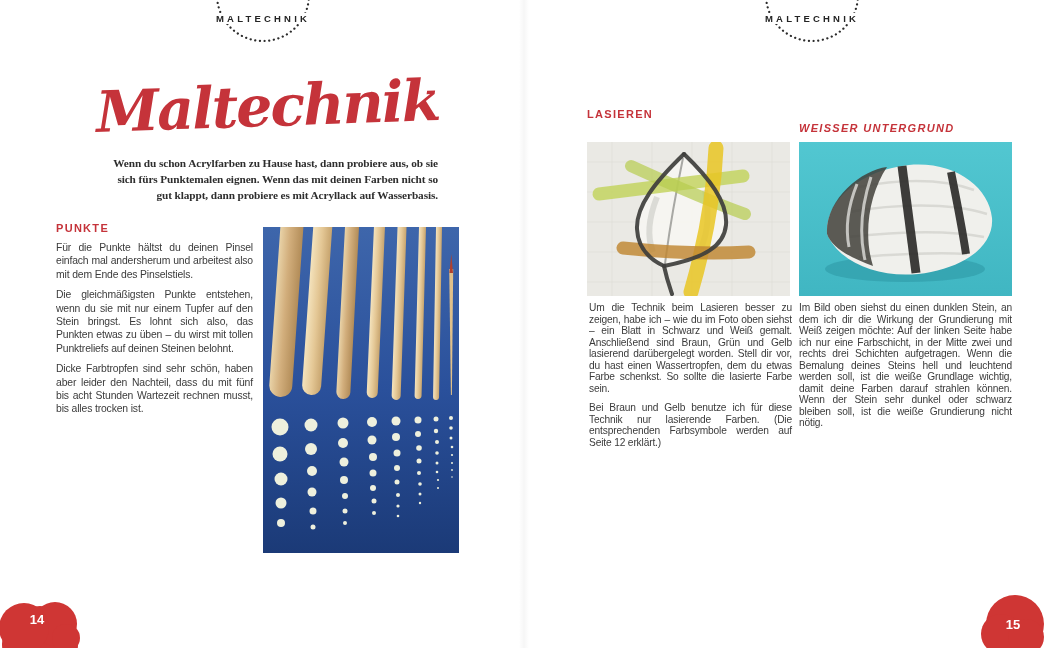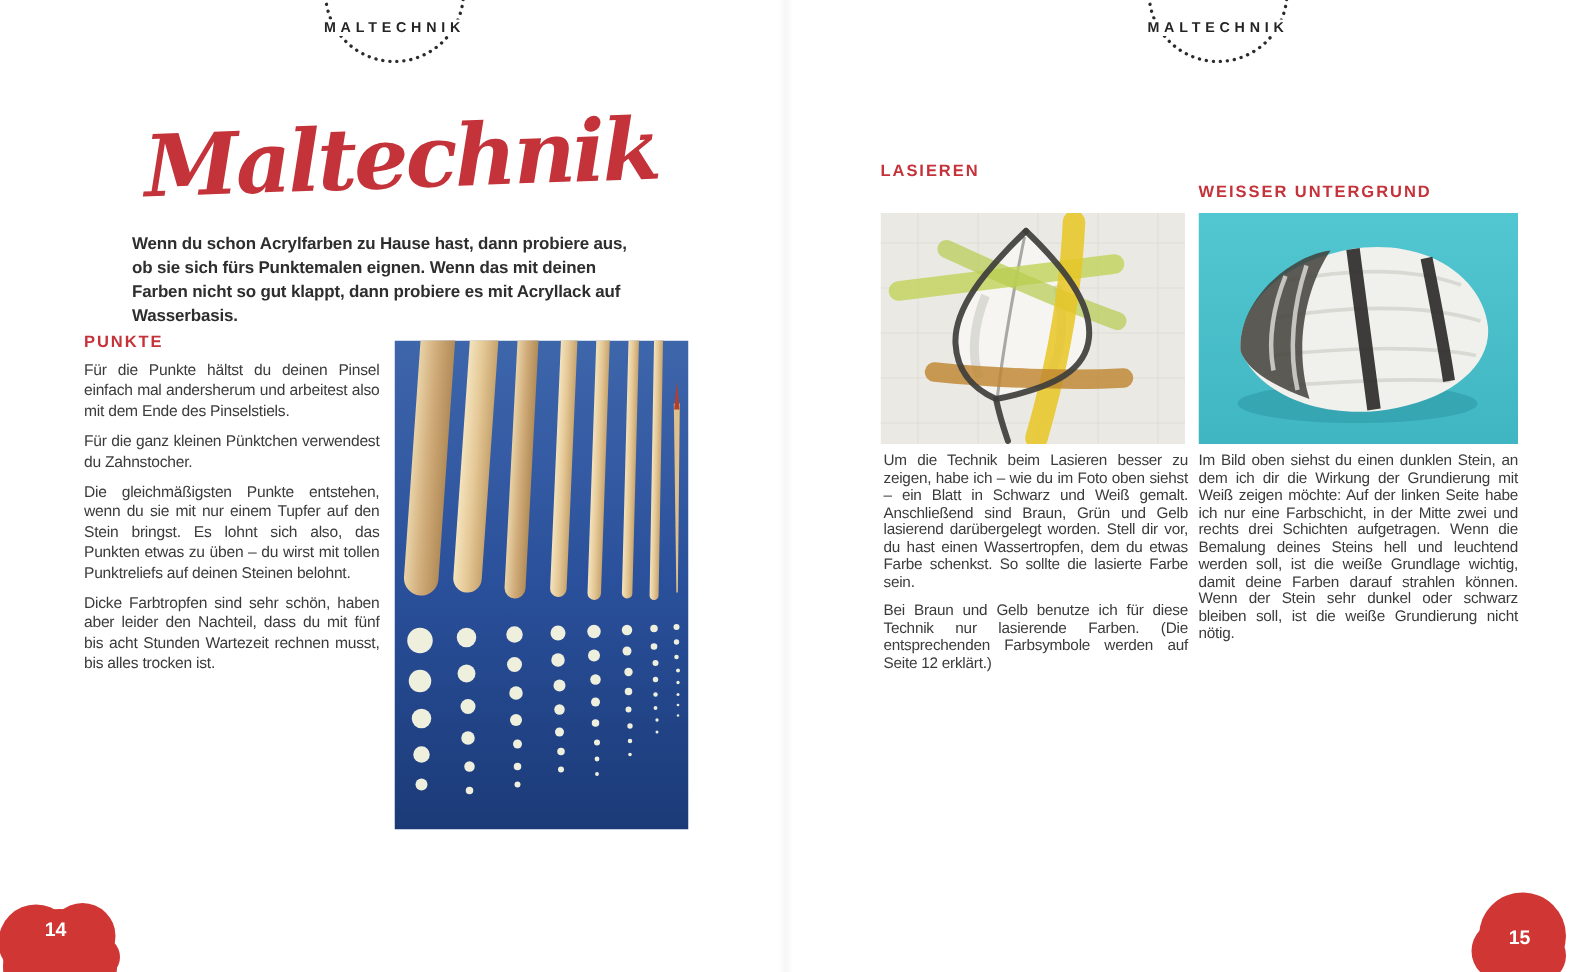--- a/index.html
+++ b/index.html
@@ -12,22 +12,22 @@
   .runhead{position:absolute;top:0;width:124px;height:52px;}
   .runhead svg{position:absolute;left:0;top:0;}
   .runhead .word{position:absolute;left:0;right:0;top:13px;text-align:center;
     font-size:9.5px;font-weight:bold;letter-spacing:3.2px;color:#242424;}
   .runhead .word span{background:#fff;padding:0 3px;}
 
   
   .script-title{position:absolute;left:95px;top:72px;width:345px;text-align:center;
     font-family:"DejaVu Serif",serif;font-style:italic;font-weight:bold;
     font-size:57px;color:#c5333a;transform:rotate(-2deg);letter-spacing:-2px;}
-  .intro{position:absolute;left:88px;top:155px;width:330px;text-align:left;
-    font-weight:bold;font-size:11.3px;line-height:16px;color:#2e2e2e;letter-spacing:-0.1px;}
+  .intro{position:absolute;left:108px;top:155px;width:330px;text-align:right;
+    font-weight:bold;font-size:11.3px;line-height:16px;color:#2e2e2e;letter-spacing:-0.1px;font-family:Liberation Serif, serif;}
   .sec-head{position:absolute;font-size:11px;font-weight:bold;letter-spacing:1.3px;color:#c5333a;}
   .col{position:absolute;text-align:justify;letter-spacing:-0.15px;}
   .col p{margin:0 0 7px 0;}
   .col-left{left:56px;top:241px;width:197px;font-size:10.4px;line-height:13.4px;}
   .col-right{font-size:10.2px;line-height:11.5px;}
   .col-right p{margin:0 0 8px 0;}
   .photo{position:absolute;display:block;}
 
   
   .blob{position:absolute;bottom:0;}
@@ -53,21 +53,20 @@
     <div class="word"><span>MALTECHNIK</span></div>
   </div>
 
   <div class="script-title">Maltechnik</div>
   <div class="intro">Wenn du schon Acrylfarben zu Hause hast, dann probiere aus, ob sie sich fürs Punktemalen eignen. Wenn das mit deinen Farben nicht so gut klappt, dann probiere es mit Acryllack auf Wasserbasis.</div>
 
   <div class="sec-head" style="left:56px;top:222px;">PUNKTE</div>
 
   <div class="col col-left">
     <p>Für die Punkte hältst du deinen Pinsel einfach mal andersherum und arbeitest also mit dem Ende des Pinselstiels.</p>
-    <p>Für die ganz kleinen Pünktchen verwendest du Zahnstocher.</p>
     <p>Die gleichmäßigsten Punkte entstehen, wenn du sie mit nur einem Tupfer auf den Stein bringst. Es lohnt sich also, das Punkten etwas zu üben – du wirst mit tollen Punktreliefs auf deinen Steinen belohnt.</p>
     <p>Dicke Farbtropfen sind sehr schön, haben aber leider den Nachteil, dass du mit fünf bis acht Stunden Wartezeit rechnen musst, bis alles trocken ist.</p>
   </div>
 
   <svg class="photo" style="left:263px;top:227px;" width="196" height="326" viewBox="0 0 196 326">
     <defs>
       <linearGradient id="bgblue" x1="0" y1="0" x2="0" y2="1">
         <stop offset="0" stop-color="#3e66ab"></stop>
           <stop offset="0.5" stop-color="#2a509b"></stop>
         <stop offset="1" stop-color="#1b3a77"></stop>
@@ -152,21 +151,21 @@
         <circle cx="188" cy="211" r="1.5"></circle>
         <circle cx="189" cy="220" r="1.3"></circle>
         <circle cx="189" cy="228" r="1.1"></circle>
         <circle cx="189" cy="236" r="1"></circle>
         <circle cx="189" cy="243" r="0.9"></circle>
         <circle cx="189" cy="250" r="0.8"></circle>
     </g>
   </svg>
 
   <div class="sec-head" style="left:587px;top:108px;">LASIEREN</div>
-  <div class="sec-head" style="left:799px;top:122px;">WEISSER UNTERGRUND</div>
+  <div class="sec-head" style="left:799px;top:122px;font-style:italic;">WEISSER UNTERGRUND</div>
 
   <svg class="photo" style="left:587px;top:142px;" width="203" height="154" viewBox="0 0 203 154">
     <rect x="0" y="0" width="203" height="154" fill="#eae9e4"></rect>
     <g stroke="#dcdad3" stroke-width="1">
       <path d="M0 20 H203 M0 50 H203 M0 80 H203 M0 110 H203 M0 140 H203" opacity="0.5"></path>
       <path d="M25 0 V154 M65 0 V154 M105 0 V154 M145 0 V154 M185 0 V154" opacity="0.5"></path>
     </g>
     <path d="M 97 12 C 68 40 49 64 50 87 C 51 108 64 118 77 124 C 118 116 137 104 139 83 C 141 60 122 36 97 12 Z" fill="#f7f6f2" opacity="0.9"></path>
     <path d="M 96 16 C 88 55 82 90 78 122" stroke="#a8a8a4" stroke-width="2" fill="none"></path>
     <path d="M 70 55 C 62 75 60 95 66 110" stroke="#c9c9c4" stroke-width="6" fill="none" opacity="0.6"></path>

